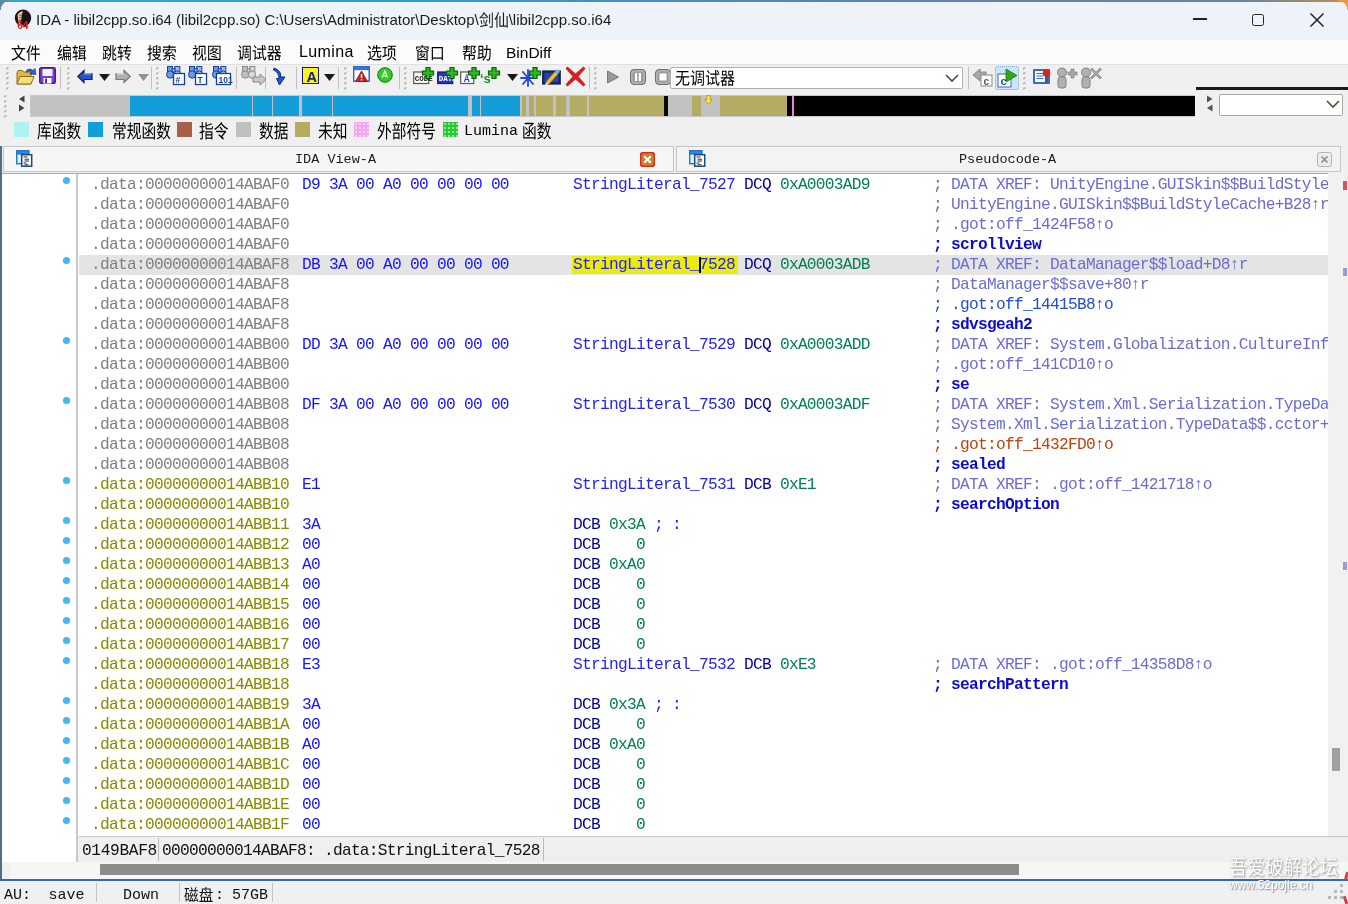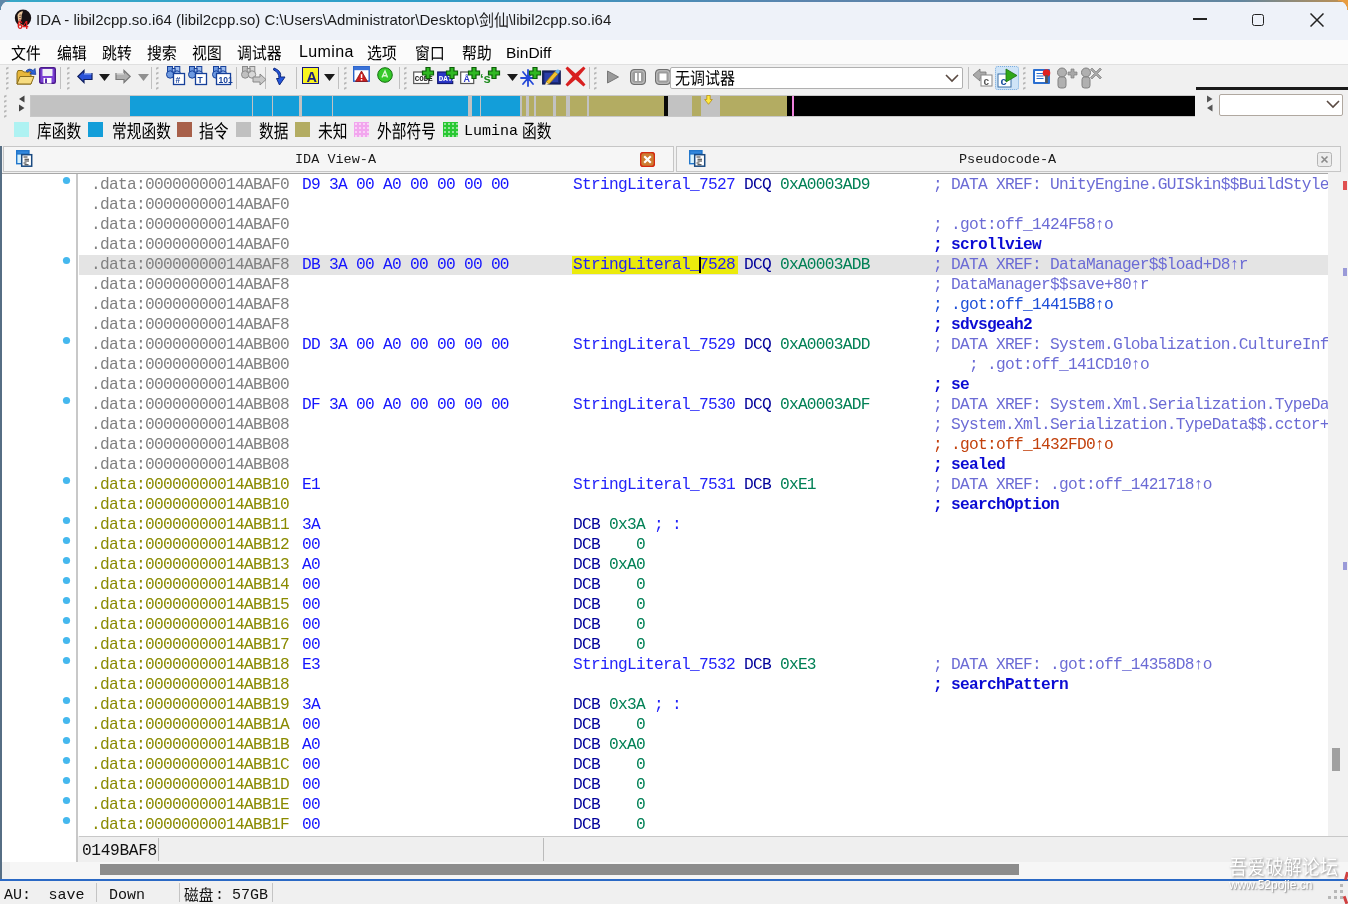--- a/index.html
+++ b/index.html
@@ -416,36 +416,36 @@
 <div class="abs" style="left:1328px;top:173px;width:20px;height:664px;background:#f1f1f1"></div>
 <div class="abs" style="left:1331.5px;top:748px;width:8px;height:23px;background:#a0a0a0"></div>
 <div class="abs" style="left:1343px;top:181px;width:4px;height:9px;background:#e05050"></div>
 <div class="abs" style="left:1343px;top:268px;width:4px;height:8px;background:#9a9ad8"></div>
 <div class="abs" style="left:1343px;top:562px;width:4px;height:8px;background:#9a9ad8"></div>
 <div class="abs" style="left:0;top:174px;width:1328px;height:662px;overflow:hidden">
       <svg class="abs" style="left:62px;top:1.9px" width="9" height="9">
         <circle cx="4.5" cy="4.5" r="3.6" fill="#45b8ee"></circle>
       </svg>
       <div class="abs mono" style="left:0;top:1.4px;width:1328px;height:20px;font-size:16.2px;letter-spacing:-0.72px;line-height:20px;white-space:pre"><span class="abs" style="left:91px;color:#808080">.data:00000000014ABAF0</span><span class="abs" style="left:302px;color:#1414ff">D9 3A 00 A0 00 00 00 00</span><span class="abs" style="left:573px"><i style="font-style:normal;color:#2222fa">StringLiteral_7527</i> <i style="font-style:normal;color:#00009b">DCQ</i> <i style="font-style:normal;color:#008055">0xA0003AD9</i></span><span class="abs" style="left:933px;color:#6b6bd5">; DATA XREF: UnityEngine.GUISkin$$BuildStyleCa</span></div>
-      <div class="abs mono" style="left:0;top:21.4px;width:1328px;height:20px;font-size:16.2px;letter-spacing:-0.72px;line-height:20px;white-space:pre"><span class="abs" style="left:91px;color:#808080">.data:00000000014ABAF0</span></div>
+      <div class="abs mono" style="left:0;top:21.4px;width:1328px;height:20px;font-size:16.2px;letter-spacing:-0.72px;line-height:20px;white-space:pre"><span class="abs" style="left:91px;color:#808080">.data:00000000014ABAF0</span><span class="abs" style="left:933px;color:#6b6bd5">; UnityEngine.GUISkin$$BuildStyleCache+B28↑r</span></div>
       <div class="abs mono" style="left:0;top:41.4px;width:1328px;height:20px;font-size:16.2px;letter-spacing:-0.72px;line-height:20px;white-space:pre"><span class="abs" style="left:91px;color:#808080">.data:00000000014ABAF0</span><span class="abs" style="left:933px;color:#6b6bd5">; .got:off_1424F58↑o</span></div>
       <div class="abs mono" style="left:0;top:61.4px;width:1328px;height:20px;font-size:16.2px;letter-spacing:-0.72px;line-height:20px;white-space:pre"><span class="abs" style="left:91px;color:#808080">.data:00000000014ABAF0</span><span class="abs" style="left:933px;color:#0b0bd3;font-weight:bold">; scrollview</span></div>
       <div class="abs" style="left:79px;top:81.4px;width:1249px;height:20px;background:#e4e4e4"></div>
       <svg class="abs" style="left:62px;top:81.9px" width="9" height="9">
         <circle cx="4.5" cy="4.5" r="3.6" fill="#45b8ee"></circle>
       </svg>
       <div class="abs mono" style="left:0;top:81.4px;width:1328px;height:20px;font-size:16.2px;letter-spacing:-0.72px;line-height:20px;white-space:pre"><span class="abs" style="left:91px;color:#808080">.data:00000000014ABAF8</span><span class="abs" style="left:302px;color:#1414ff">DB 3A 00 A0 00 00 00 00</span><span class="abs" style="left:572px;top:1px;width:166px;height:18px;background:#ebeb0c"></span><span class="abs" style="left:573px"><i style="font-style:normal;color:#2222fa">StringLiteral_7528</i> <i style="font-style:normal;color:#00009b">DCQ</i> <i style="font-style:normal;color:#008055">0xA0003ADB</i></span><span class="abs" style="left:698.5px;top:2px;width:2px;height:16px;background:#000"></span><span class="abs" style="left:933px;color:#6b6bd5">; DATA XREF: DataManager$$load+D8↑r</span></div>
       <div class="abs mono" style="left:0;top:101.4px;width:1328px;height:20px;font-size:16.2px;letter-spacing:-0.72px;line-height:20px;white-space:pre"><span class="abs" style="left:91px;color:#808080">.data:00000000014ABAF8</span><span class="abs" style="left:933px;color:#6b6bd5">; DataManager$$save+80↑r</span></div>
       <div class="abs mono" style="left:0;top:121.4px;width:1328px;height:20px;font-size:16.2px;letter-spacing:-0.72px;line-height:20px;white-space:pre"><span class="abs" style="left:91px;color:#808080">.data:00000000014ABAF8</span><span class="abs" style="left:933px;color:#1d4ed8">; .got:off_14415B8↑o</span></div>
       <div class="abs mono" style="left:0;top:141.4px;width:1328px;height:20px;font-size:16.2px;letter-spacing:-0.72px;line-height:20px;white-space:pre"><span class="abs" style="left:91px;color:#808080">.data:00000000014ABAF8</span><span class="abs" style="left:933px;color:#0b0bd3;font-weight:bold">; sdvsgeah2</span></div>
       <svg class="abs" style="left:62px;top:161.9px" width="9" height="9">
         <circle cx="4.5" cy="4.5" r="3.6" fill="#45b8ee"></circle>
       </svg>
       <div class="abs mono" style="left:0;top:161.4px;width:1328px;height:20px;font-size:16.2px;letter-spacing:-0.72px;line-height:20px;white-space:pre"><span class="abs" style="left:91px;color:#808080">.data:00000000014ABB00</span><span class="abs" style="left:302px;color:#1414ff">DD 3A 00 A0 00 00 00 00</span><span class="abs" style="left:573px"><i style="font-style:normal;color:#2222fa">StringLiteral_7529</i> <i style="font-style:normal;color:#00009b">DCQ</i> <i style="font-style:normal;color:#008055">0xA0003ADD</i></span><span class="abs" style="left:933px;color:#6b6bd5">; DATA XREF: System.Globalization.CultureInf</span></div>
-      <div class="abs mono" style="left:0;top:181.4px;width:1328px;height:20px;font-size:16.2px;letter-spacing:-0.72px;line-height:20px;white-space:pre"><span class="abs" style="left:91px;color:#808080">.data:00000000014ABB00</span><span class="abs" style="left:969px;color:#6b6bd5">; .got:off_141CD10↑o</span></div>
+      <div class="abs mono" style="left:0;top:181.4px;width:1328px;height:20px;font-size:16.2px;letter-spacing:-0.72px;line-height:20px;white-space:pre"><span class="abs" style="left:91px;color:#808080">.data:00000000014ABB00</span><span class="abs" style="left:933px;color:#6b6bd5">; .got:off_141CD10↑o</span></div>
       <div class="abs mono" style="left:0;top:201.4px;width:1328px;height:20px;font-size:16.2px;letter-spacing:-0.72px;line-height:20px;white-space:pre"><span class="abs" style="left:91px;color:#808080">.data:00000000014ABB00</span><span class="abs" style="left:933px;color:#0b0bd3;font-weight:bold">; se</span></div>
       <svg class="abs" style="left:62px;top:221.9px" width="9" height="9">
         <circle cx="4.5" cy="4.5" r="3.6" fill="#45b8ee"></circle>
       </svg>
       <div class="abs mono" style="left:0;top:221.4px;width:1328px;height:20px;font-size:16.2px;letter-spacing:-0.72px;line-height:20px;white-space:pre"><span class="abs" style="left:91px;color:#808080">.data:00000000014ABB08</span><span class="abs" style="left:302px;color:#1414ff">DF 3A 00 A0 00 00 00 00</span><span class="abs" style="left:573px"><i style="font-style:normal;color:#2222fa">StringLiteral_7530</i> <i style="font-style:normal;color:#00009b">DCQ</i> <i style="font-style:normal;color:#008055">0xA0003ADF</i></span><span class="abs" style="left:933px;color:#6b6bd5">; DATA XREF: System.Xml.Serialization.TypeDat</span></div>
       <div class="abs mono" style="left:0;top:241.4px;width:1328px;height:20px;font-size:16.2px;letter-spacing:-0.72px;line-height:20px;white-space:pre"><span class="abs" style="left:91px;color:#808080">.data:00000000014ABB08</span><span class="abs" style="left:933px;color:#6b6bd5">; System.Xml.Serialization.TypeData$$.cctor+3</span></div>
       <div class="abs mono" style="left:0;top:261.4px;width:1328px;height:20px;font-size:16.2px;letter-spacing:-0.72px;line-height:20px;white-space:pre"><span class="abs" style="left:91px;color:#808080">.data:00000000014ABB08</span><span class="abs" style="left:933px;color:#c2410c">; .got:off_1432FD0↑o</span></div>
       <div class="abs mono" style="left:0;top:281.4px;width:1328px;height:20px;font-size:16.2px;letter-spacing:-0.72px;line-height:20px;white-space:pre"><span class="abs" style="left:91px;color:#808080">.data:00000000014ABB08</span><span class="abs" style="left:933px;color:#0b0bd3;font-weight:bold">; sealed</span></div>
       <svg class="abs" style="left:62px;top:301.9px" width="9" height="9">
         <circle cx="4.5" cy="4.5" r="3.6" fill="#45b8ee"></circle>
@@ -511,29 +511,30 @@
       <div class="abs mono" style="left:0;top:621.4px;width:1328px;height:20px;font-size:16.2px;letter-spacing:-0.72px;line-height:20px;white-space:pre"><span class="abs" style="left:91px;color:#8a8a00">.data:00000000014ABB1E</span><span class="abs" style="left:302px;color:#1414ff">00</span><span class="abs" style="left:573px"><i style="font-style:normal;color:#00009b">DCB</i>    <i style="font-style:normal;color:#008055">0</i></span></div>
       <svg class="abs" style="left:62px;top:641.9px" width="9" height="9">
         <circle cx="4.5" cy="4.5" r="3.6" fill="#45b8ee"></circle>
       </svg>
       <div class="abs mono" style="left:0;top:641.4px;width:1328px;height:20px;font-size:16.2px;letter-spacing:-0.72px;line-height:20px;white-space:pre"><span class="abs" style="left:91px;color:#8a8a00">.data:00000000014ABB1F</span><span class="abs" style="left:302px;color:#1414ff">00</span><span class="abs" style="left:573px"><i style="font-style:normal;color:#00009b">DCB</i>    <i style="font-style:normal;color:#008055">0</i></span></div>
     </div>
 <div class="abs" style="left:79px;top:836px;width:1269px;height:26px;background:#efefef;border-top:1px solid #c8c8c8"></div>
     <div class="abs" style="left:76px;top:836px;width:2px;height:26px;background:#c8c8c8"></div>
 <div class="abs mono" style="left:82px;top:841px;font-size:16.2px;letter-spacing:-0.34px;line-height:20px;color:#111;white-space:pre">0149BAF8</div>
 <div class="abs" style="left:157.5px;top:838px;width:1px;height:23px;background:#bbb"></div>
+<div class="abs mono" style="left:162px;top:841px;font-size:16.2px;letter-spacing:-0.72px;line-height:20px;color:#111;white-space:pre">00000000014ABAF8: .data:StringLiteral_7528</div>
 <div class="abs" style="left:543px;top:838px;width:1px;height:23px;background:#bbb"></div>
 <div class="abs" style="left:10px;top:862px;width:1338px;height:17px;background:#f6f6f6"></div>
 <div class="abs" style="left:100px;top:864px;width:919px;height:11px;background:#8c8c8c"></div>
 <div class="abs" style="left:0;top:878.5px;width:1348px;height:2.2px;background:#2a69c5"></div>
 <div class="abs" style="left:0;top:881px;width:1348px;height:23px;background:#f0f0f0"></div>
 <div class="abs mono" style="left:4px;top:886.5px;font-size:15px;color:#111">AU:</div>
 <div class="abs mono" style="left:48.5px;top:886.5px;font-size:15px;color:#111">save</div>
 <div class="abs" style="left:95.7px;top:883px;width:1px;height:19px;background:#c4c4c4"></div>
-<div class="abs mono" style="left:109px;top:886.5px;font-size:15px;color:#111">Down</div>
+<div class="abs mono" style="left:123px;top:886.5px;font-size:15px;color:#111">Down</div>
 <div class="abs" style="left:178.6px;top:883px;width:1px;height:19px;background:#c4c4c4"></div>
 <svg style="position:absolute;left:184.0px;top:887.3px;overflow:visible;" width="31" height="17">
       <path transform="translate(0,14.03) scale(0.8900,1)" d="M0.6930000000000001 -12.936V-11.896500000000001H2.4915000000000003C2.145 -9.0915 1.5345 -6.4350000000000005 0.42900000000000005 -4.686C0.627 -4.4055 0.924 -3.7950000000000004 1.0065 -3.531C1.3035 -3.9930000000000003 1.5675000000000001 -4.488 1.8150000000000002 -5.032500000000001V0.5775H2.7885V-0.7755000000000001H5.3955V-7.986000000000001H2.8215000000000003C3.1350000000000002 -9.2235 3.3825000000000003 -10.5435 3.564 -11.896500000000001H5.6265V-12.936ZM2.7885 -6.963H4.4055V-1.782H2.7885ZM12.969000000000001 -13.8765C12.688500000000001 -12.9855 12.127500000000001 -11.748000000000001 11.6655 -10.89H8.8605L9.784500000000001 -11.319C9.537 -12.012 8.976 -13.035 8.415000000000001 -13.794L7.4415000000000004 -13.398000000000001C7.9365000000000006 -12.639000000000001 8.481 -11.5995 8.7285 -10.89H5.907V-9.768H15.790500000000002V-10.89H12.820500000000001C13.2825 -11.6655 13.7775 -12.639000000000001 14.1735 -13.480500000000001ZM5.8245000000000005 0.6105C6.105 0.462 6.567 0.34650000000000003 9.5205 -0.1155C9.603 0.29700000000000004 9.669 0.6930000000000001 9.7185 1.0395L10.626000000000001 0.8580000000000001C10.477500000000001 -0.21450000000000002 10.0485 -1.8315000000000001 9.6195 -3.0525L8.7615 -2.8875C8.9595 -2.3265000000000002 9.141 -1.683 9.306000000000001 -1.056L7.095000000000001 -0.7425C8.382 -2.5740000000000003 9.669 -4.917 10.675500000000001 -7.227L9.6525 -7.689C9.405000000000001 -7.029 9.108 -6.3525 8.811 -5.7090000000000005L7.1115 -5.577C7.755000000000001 -6.6000000000000005 8.3655 -7.9035 8.8275 -9.124500000000001L7.788 -9.586500000000001C7.392 -8.1015 6.6000000000000005 -6.5175 6.3525 -6.1215C6.1215 -5.7090000000000005 5.907 -5.4285000000000005 5.676 -5.3625C5.808 -5.082 5.9895000000000005 -4.5375000000000005 6.039000000000001 -4.3065C6.2700000000000005 -4.422000000000001 6.6165 -4.5045 8.316 -4.686C7.6065000000000005 -3.2835 6.9135 -2.145 6.6165 -1.7160000000000002C6.1545000000000005 -1.0065 5.7915 -0.5115000000000001 5.4615 -0.4455C5.593500000000001 -0.14850000000000002 5.775 0.3795 5.8245000000000005 0.6105ZM10.906500000000001 0.5775C11.1705 0.42900000000000005 11.649000000000001 0.29700000000000004 14.800500000000001 -0.1815C14.916 0.264 15.015 0.6765 15.0645 1.0230000000000001L15.9885 0.792C15.807 -0.2805 15.2955 -1.9140000000000001 14.7345 -3.1515L13.860000000000001 -2.9370000000000003C14.091000000000001 -2.3760000000000003 14.3385 -1.7325000000000002 14.5365 -1.1055000000000001L12.111 -0.7755000000000001C13.332 -2.6235 14.5365 -5.016 15.444 -7.3425L14.371500000000001 -7.788C14.140500000000001 -7.1115 13.8765 -6.402 13.579500000000001 -5.742L11.847000000000001 -5.593500000000001C12.441 -6.6165 13.018500000000001 -7.92 13.4145 -9.174000000000001L12.342 -9.636000000000001C12.012 -8.1675 11.3025 -6.5835 11.088000000000001 -6.1875C10.8735 -5.758500000000001 10.675500000000001 -5.478000000000001 10.4445 -5.412C10.593 -5.1315 10.7745 -4.5705 10.824 -4.3395C11.055 -4.455 11.4015 -4.5375000000000005 13.134 -4.719C12.4905 -3.333 11.88 -2.2110000000000003 11.5995 -1.7985C11.1705 -1.089 10.8405 -0.5775 10.5105 -0.495C10.6425 -0.198 10.8405 0.34650000000000003 10.89 0.5775L10.906500000000001 0.5445Z M22.935000000000002 -7.029C23.859 -6.5505 25.014000000000003 -5.808 25.575000000000003 -5.28L26.201999999999998 -6.072C25.641 -6.6000000000000005 24.4695 -7.293 23.562 -7.7385ZM24.156 -14.025C24.0405 -13.629000000000001 23.826 -13.0845 23.6115 -12.6225H19.998V-9.7185L19.9815 -9.075000000000001H17.3415V-7.986000000000001H19.8165C19.569 -6.979500000000001 18.991500000000002 -5.9565 17.721 -5.148000000000001C17.985 -4.9830000000000005 18.447 -4.521 18.6285 -4.2735C20.1465 -5.2635000000000005 20.8065 -6.633 21.0705 -7.986000000000001H28.7265V-6.0555C28.7265 -5.8740000000000006 28.6605 -5.808 28.4295 -5.808C28.215 -5.7915 27.456000000000003 -5.7915 26.664 -5.808C26.8455 -5.511 27.0105 -5.0655 27.060000000000002 -4.752000000000001C28.182000000000002 -4.752000000000001 28.908 -4.752000000000001 29.3535 -4.9335C29.8155 -5.115 29.964 -5.445 29.964 -6.039000000000001V-7.986000000000001H32.274V-9.075000000000001H29.964V-12.6225H24.948L25.4925 -13.761000000000001ZM23.0505 -10.675500000000001C23.925 -10.246500000000001 24.981 -9.57 25.4925 -9.075000000000001H21.219L21.235500000000002 -9.702V-11.5995H28.7265V-9.075000000000001H25.5255L26.1525 -9.834C25.608 -10.345500000000001 24.5355 -10.989 23.661 -11.385ZM19.107 -4.3065V-0.2475H17.2425V0.8580000000000001H32.2575V-0.2475H30.4095V-4.3065ZM20.262 -0.2475V-3.3000000000000003H22.473V-0.2475ZM23.6115 -0.2475V-3.3000000000000003H25.822499999999998V-0.2475ZM26.9775 -0.2475V-3.3000000000000003H29.205V-0.2475Z" fill="#111"></path>
     </svg>
 <div class="abs mono" style="left:215px;top:886.5px;font-size:15px;color:#111">:</div>
 <div class="abs mono" style="left:232px;top:886.5px;font-size:15px;color:#111">57GB</div>
 <div class="abs" style="left:272px;top:883px;width:1px;height:19px;background:#c4c4c4"></div>
 <svg class="abs" style="left:1326px;top:884px" width="20" height="18">
 <g fill="#b8b8b8">
         <rect x="14" y="0" width="3" height="3"></rect>

